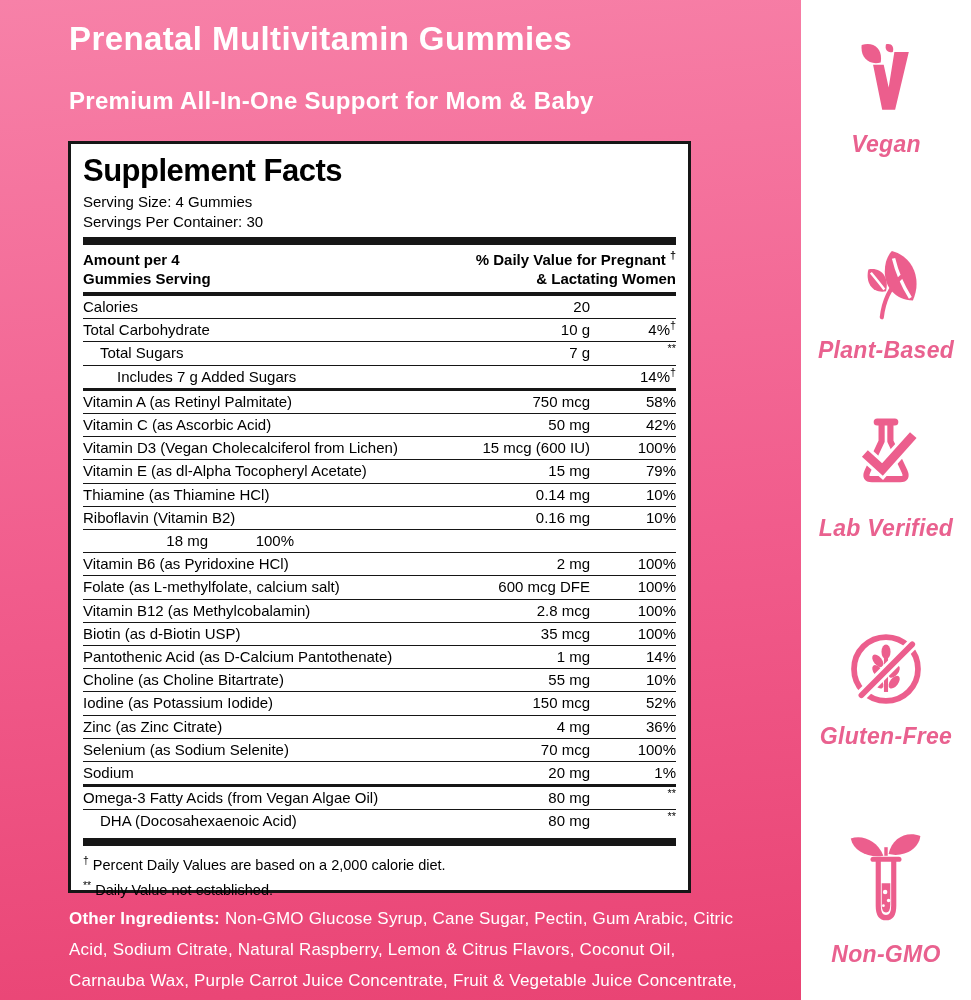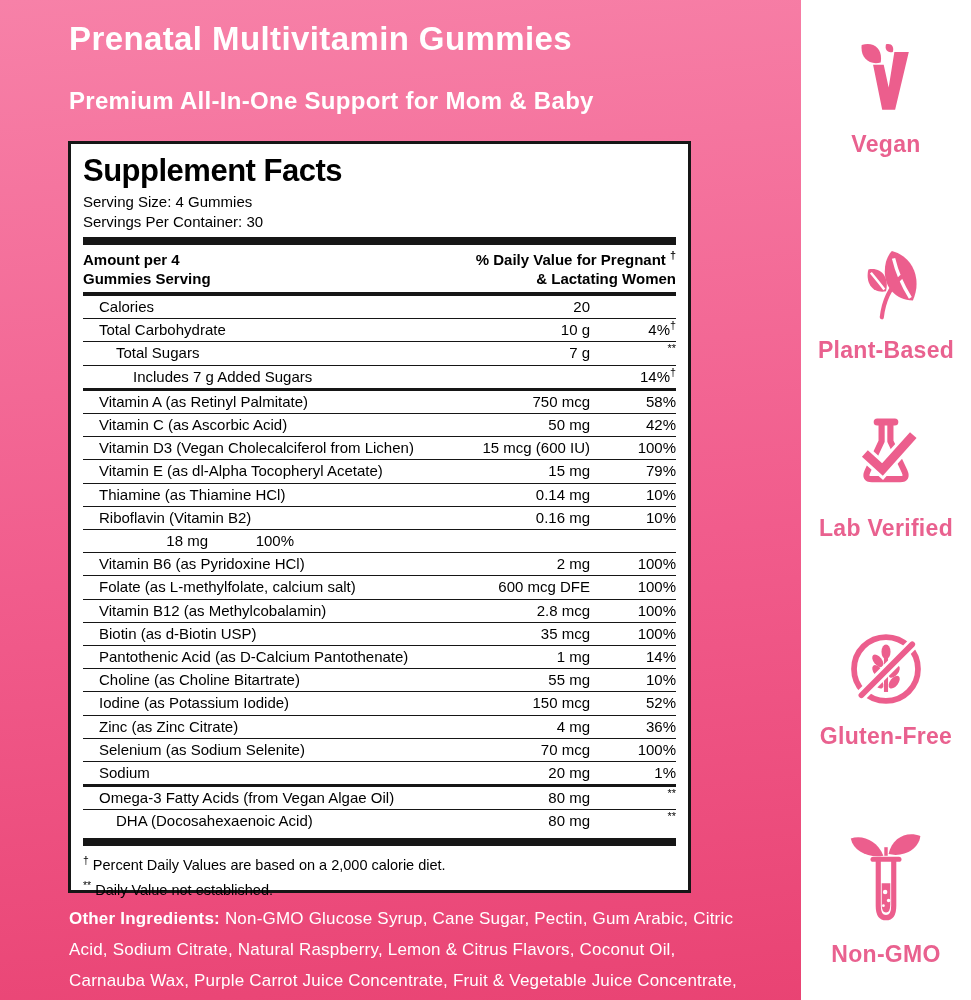--- a/index.html
+++ b/index.html
@@ -32,36 +32,36 @@
   .bar{background:#161616;width:100%;}
   .bar.heavy{height:8px;margin-top:5px;}
   .bar.medium{height:4px;}
   .sf-colhead{display:flex;justify-content:space-between;align-items:flex-end;padding:5px 0 4px 0;}
   .sf-colhead .left,.sf-colhead .right{font-size:15px;font-weight:700;line-height:19px;}
   .sf-colhead .right{text-align:right;}
   .sf-rows{}
   .sf-row{display:flex;align-items:baseline;padding:2px 0;font-size:15px;line-height:18.2px;}
   .sf-row.sep-thin{border-top:1px solid #161616;}
   .sf-row.sep-medium{border-top:3px solid #161616;}
-  .sf-row .r-label{flex:1;margin-left:16px;}
+  .sf-row .r-label{flex:1;}
   .sf-row .r-label.indent-1{padding-left:17px;}
   .sf-row .r-label.indent-2{padding-left:34px;}
   .sf-row .r-amount{width:125px;text-align:right;white-space:nowrap;}
   .sf-row .r-dv{width:86px;text-align:right;white-space:nowrap;}
   .sf-footnotes{padding-top:7px;font-size:14.5px;line-height:25px;font-weight:500;}
   sup{font-size:72%;line-height:0;}
   
   .other-ingredients{
     position:absolute;left:69px;top:903px;width:678px;
     color:#ffffff;font-size:17px;line-height:31px;font-weight:500;letter-spacing:.2px;
   }
   .other-ingredients b{font-weight:700;}
   
   .sidebar{position:absolute;left:801px;top:0;width:170px;height:1000px;background:#ffffff;}
-  .badge{position:absolute;left:0;width:170px;display:flex;flex-direction:column;align-items:center;gap:9px;}
+  .badge{position:absolute;left:0;width:170px;display:flex;flex-direction:column;align-items:center;gap:9px;font-style:italic;}
   .badge .b-label{color:#e9618f;font-size:23px;font-weight:700;letter-spacing:.3px;white-space:nowrap;}
   .badge:nth-child(1){top:42px;}
   .badge:nth-child(2){top:240px;}
   .badge:nth-child(3){top:414px;}
   .badge:nth-child(4){top:628px;}
   .badge:nth-child(5){top:830px;}
 </style>
 </head>
 <body>
 

